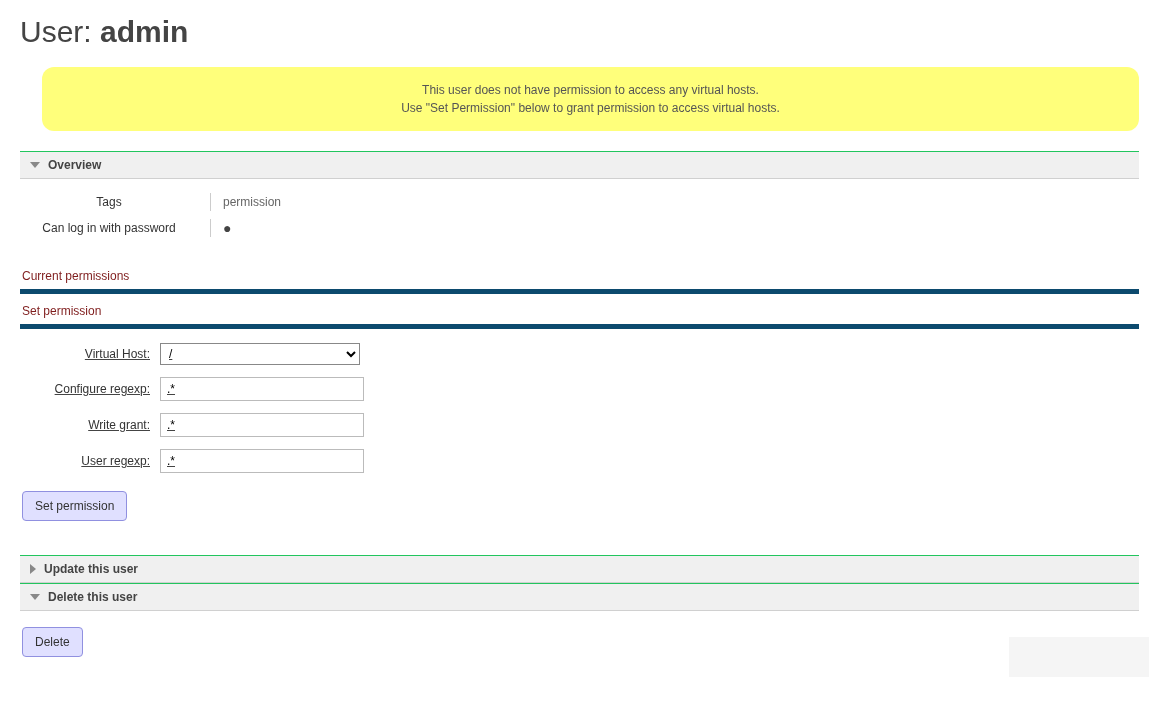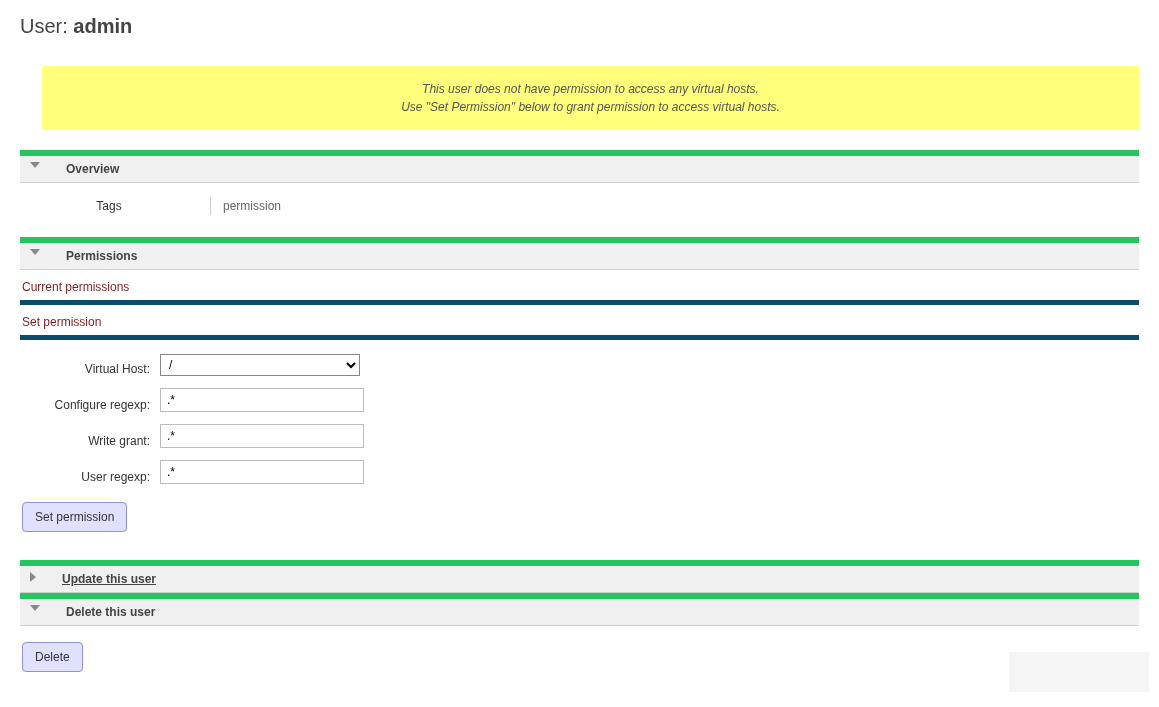--- a/index.html
+++ b/index.html
@@ -13,50 +13,48 @@
       color: #444;
       background: #fff;
       padding: 0;
     }
     .container {
       width: 1159px;
       padding: 15px 20px 20px 20px;
       position: relative;
     }
     h1.page-title {
-      font-size: 20px;
+      font-size: 30px;
       font-weight: normal;
       color: #444;
-      margin-bottom: 28px;
+      margin-bottom: 18px;
     }
     h1.page-title .bold {
       font-weight: bold;
     }
     .warning-box {
       background: #ffff7b;
-      border-radius: 2px;
+      border-radius: 12px;
       padding: 14px 30px;
       margin-left: 22px;
       margin-bottom: 20px;
       text-align: center;
       color: #555;
       line-height: 1.5;
-      font-style: italic;
     }
     .section-header {
       background: #f0f0f0;
-      border-top: 6px solid #22c55e;
+      border-top: 1px solid #22c55e;
       border-bottom: 1px solid #d0d0d0;
       padding: 6px 10px;
       font-weight: bold;
       color: #444;
       cursor: pointer;
       display: flex;
-      align-items: flex-start;
-      gap: 18px;
+      align-items: center;
     }
     .section-header .arrow {
       display: inline-block;
       width: 0;
       height: 0;
       margin-right: 8px;
     }
     .arrow-down {
       border-left: 5px solid transparent;
       border-right: 5px solid transparent;
@@ -102,22 +100,23 @@
     .no-permissions {
       color: #555;
       padding: 10px 0 8px 2px;
       border-bottom: 1px solid #e0e0e0;
     }
     .form-table {
       margin: 14px 0;
     }
     .form-row {
       display: flex;
-      align-items: flex-end;
+      align-items: center;
       margin-bottom: 12px;
+      text-decoration: underline;
     }
     .form-label {
       width: 140px;
       text-align: right;
       padding-right: 10px;
       color: #333;
     }
     .form-row select {
       width: 200px;
       height: 22px;
@@ -152,22 +151,21 @@
       bottom: 10px;
       width: 140px;
       height: 40px;
       background: #f5f5f5;
       display: flex;
       align-items: center;
       justify-content: center;
       color: #777;
     }
     .collapsed-section {
-      margin-top: 10px;
-      text-decoration: underline;
+      margin-top: 16px;
     }
     .delete-section-content {
       padding: 12px 0 0 0;
       text-decoration: underline;
     }
   </style>
 </head>
 <body>
 
 <div class="container">
@@ -185,27 +183,28 @@
   <div class="section-header">
     <span class="arrow arrow-down"></span>
     <span>Overview</span>
   </div>
   <div class="overview-table">
     <div class="overview-row">
       <div class="overview-label">Tags</div>
       <div class="overview-divider"></div>
       <div class="overview-value">permission</div>
     </div>
-  </div>
-
-  
-  <div class="section-header">
-    <span class="arrow arrow-down"></span>
-    <span>Permissions</span>
-  </div>
+    <div class="overview-row">
+      <div class="overview-label">Can log in with password</div>
+      <div class="overview-divider"></div>
+      <div class="overview-value bullet">●</div>
+    </div>
+  </div>
+
+  
 
   <div class="subsection-title">Current permissions</div>
   <div class="subsection-title">Set permission</div>
 
   <div class="form-table">
     <div class="form-row">
       <div class="form-label">Virtual Host:</div>
       <select>
         <option>/</option>
       </select>

